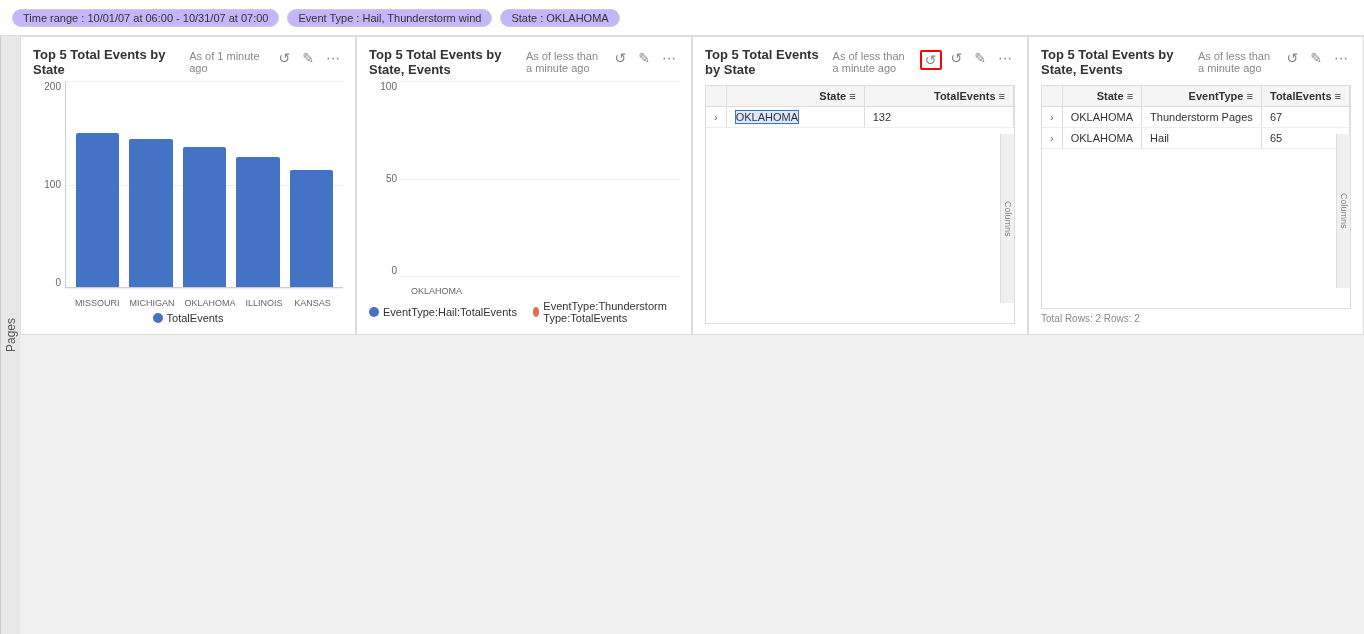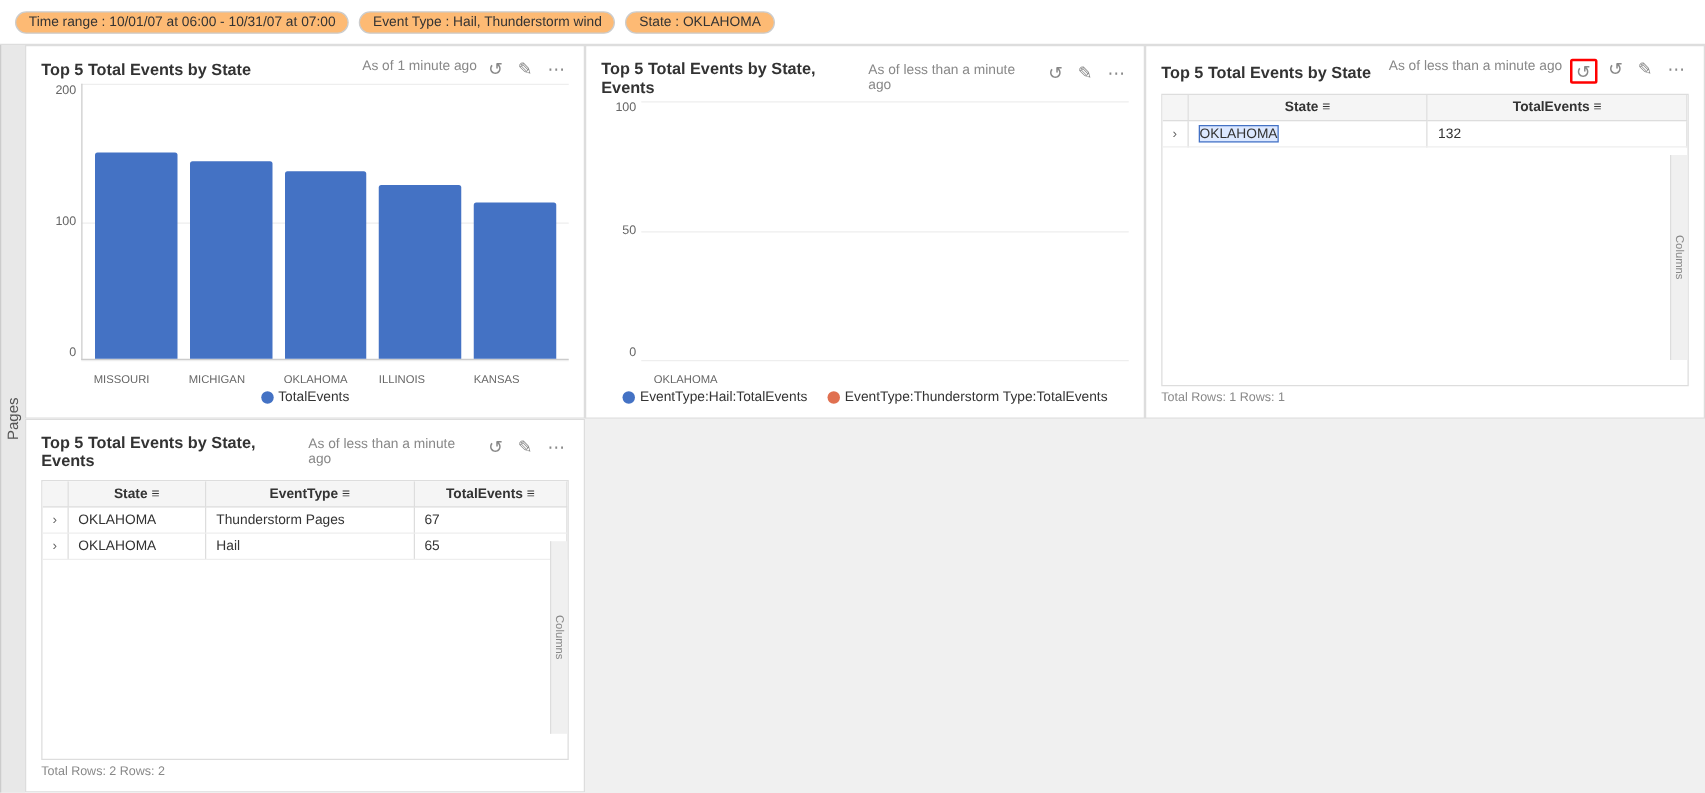--- a/index.html
+++ b/index.html
@@ -7,36 +7,36 @@
 
     .top-bar {
       display: flex; align-items: center; gap: 8px;
       background: white; padding: 6px 12px;
       border-bottom: 1px solid #ddd; height: 36px;
       font-size: 12px;
     }
     .filter-pill {
       border: 1px solid #ccc; border-radius: 12px;
       padding: 2px 10px; font-size: 11px; color: #333;
-      background: #fdba74;
+      background: #c4b5fd;
     }
 
     .pages-tab {
       position: absolute; left: 0; top: 36px;
       width: 20px; height: calc(100% - 36px);
       background: #e8e8e8; border-right: 1px solid #ccc;
       display: flex; align-items: center; justify-content: center;
       writing-mode: vertical-rl; transform: rotate(180deg);
       font-size: 12px; color: #555; cursor: pointer;
     }
 
     .main-content {
       margin-left: 20px;
       display: grid;
-      grid-template-columns: 1fr 1fr 1fr;
+      grid-template-columns: 1fr 1fr 1fr 1fr;
       grid-template-rows: 1fr 1fr;
       height: calc(634px - 36px);
       gap: 0;
     }
 
     .panel {
       background: white;
       border: 1px solid #ddd;
       padding: 10px 12px;
       display: flex; flex-direction: column;
@@ -92,21 +92,21 @@
     }
     .grid-line {
       position: absolute; left: 0; right: 0; border-top: 1px solid #eee;
     }
 
     
     .table-container { flex: 1; overflow: auto; border: 1px solid #ddd; margin-top: 4px; }
     table { width: 100%; border-collapse: collapse; font-size: 11px; }
     th {
       background: #f5f5f5; border-bottom: 1px solid #ddd; border-right: 1px solid #ddd;
-      padding: 4px 8px; text-align: center; font-weight: 600; white-space: nowrap;
+      padding: 4px 8px; text-align: right; font-weight: 600; white-space: nowrap;
     }
     td { padding: 4px 8px; border-bottom: 1px solid #eee; border-right: 1px solid #ddd; }
     .expand-btn { color: #666; cursor: pointer; }
     .cell-highlighted { background: #dce8ff; border: 1px solid #4472C4; }
 
     .columns-bar {
       position: absolute; right: 0; top: 48px; bottom: 20px;
       width: 14px; background: #f0f0f0; border-left: 1px solid #ddd;
       display: flex; align-items: center; justify-content: center;
       font-size: 9px; color: #888; writing-mode: vertical-rl;
@@ -254,21 +254,20 @@
         <tbody>
           <tr class="table-row">
             <td><span class="expand-btn">›</span></td>
             <td><span class="cell-highlighted">OKLAHOMA</span></td>
             <td>132</td>
           </tr>
         </tbody>
       </table>
       <div class="columns-bar">Columns</div>
     </div>
-    <div class="panel-footer">Total Rows: 1  Rows: 1</div>
   </div>
 
   <div class="panel">
     <div class="panel-header">
       <span class="panel-title">Top 5 Total Events by State, Events</span>
       <div class="panel-meta">
         <span>As of less than a minute ago</span>
         <button class="icon-btn">↺</button>
         <button class="icon-btn">✎</button>
         <button class="icon-btn">⋯</button>

